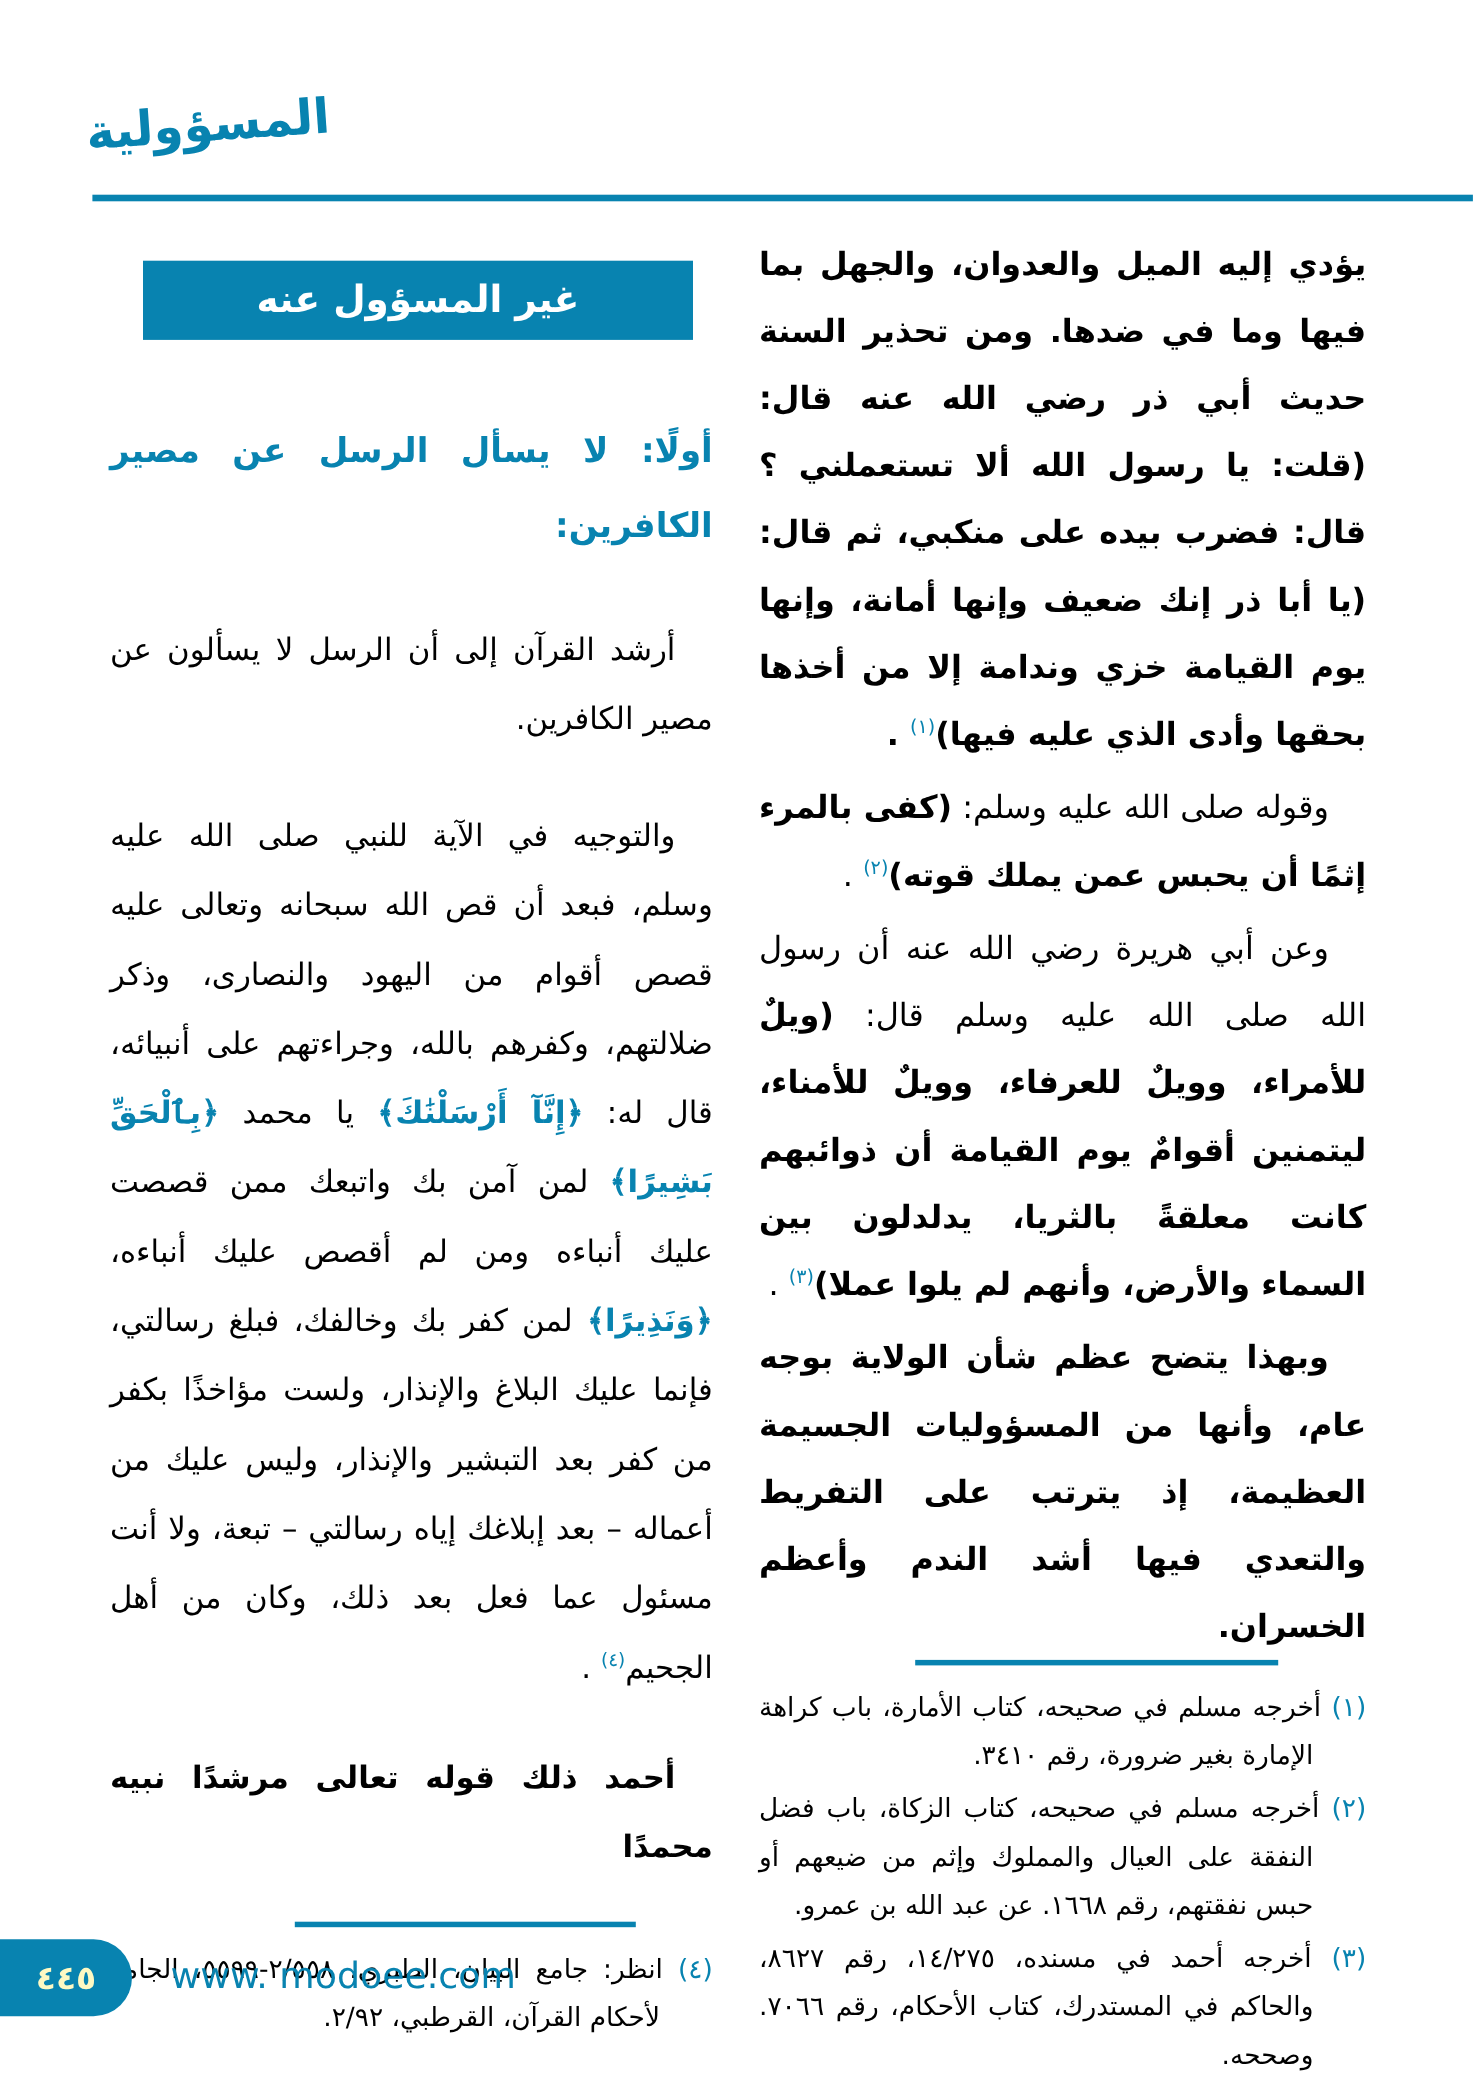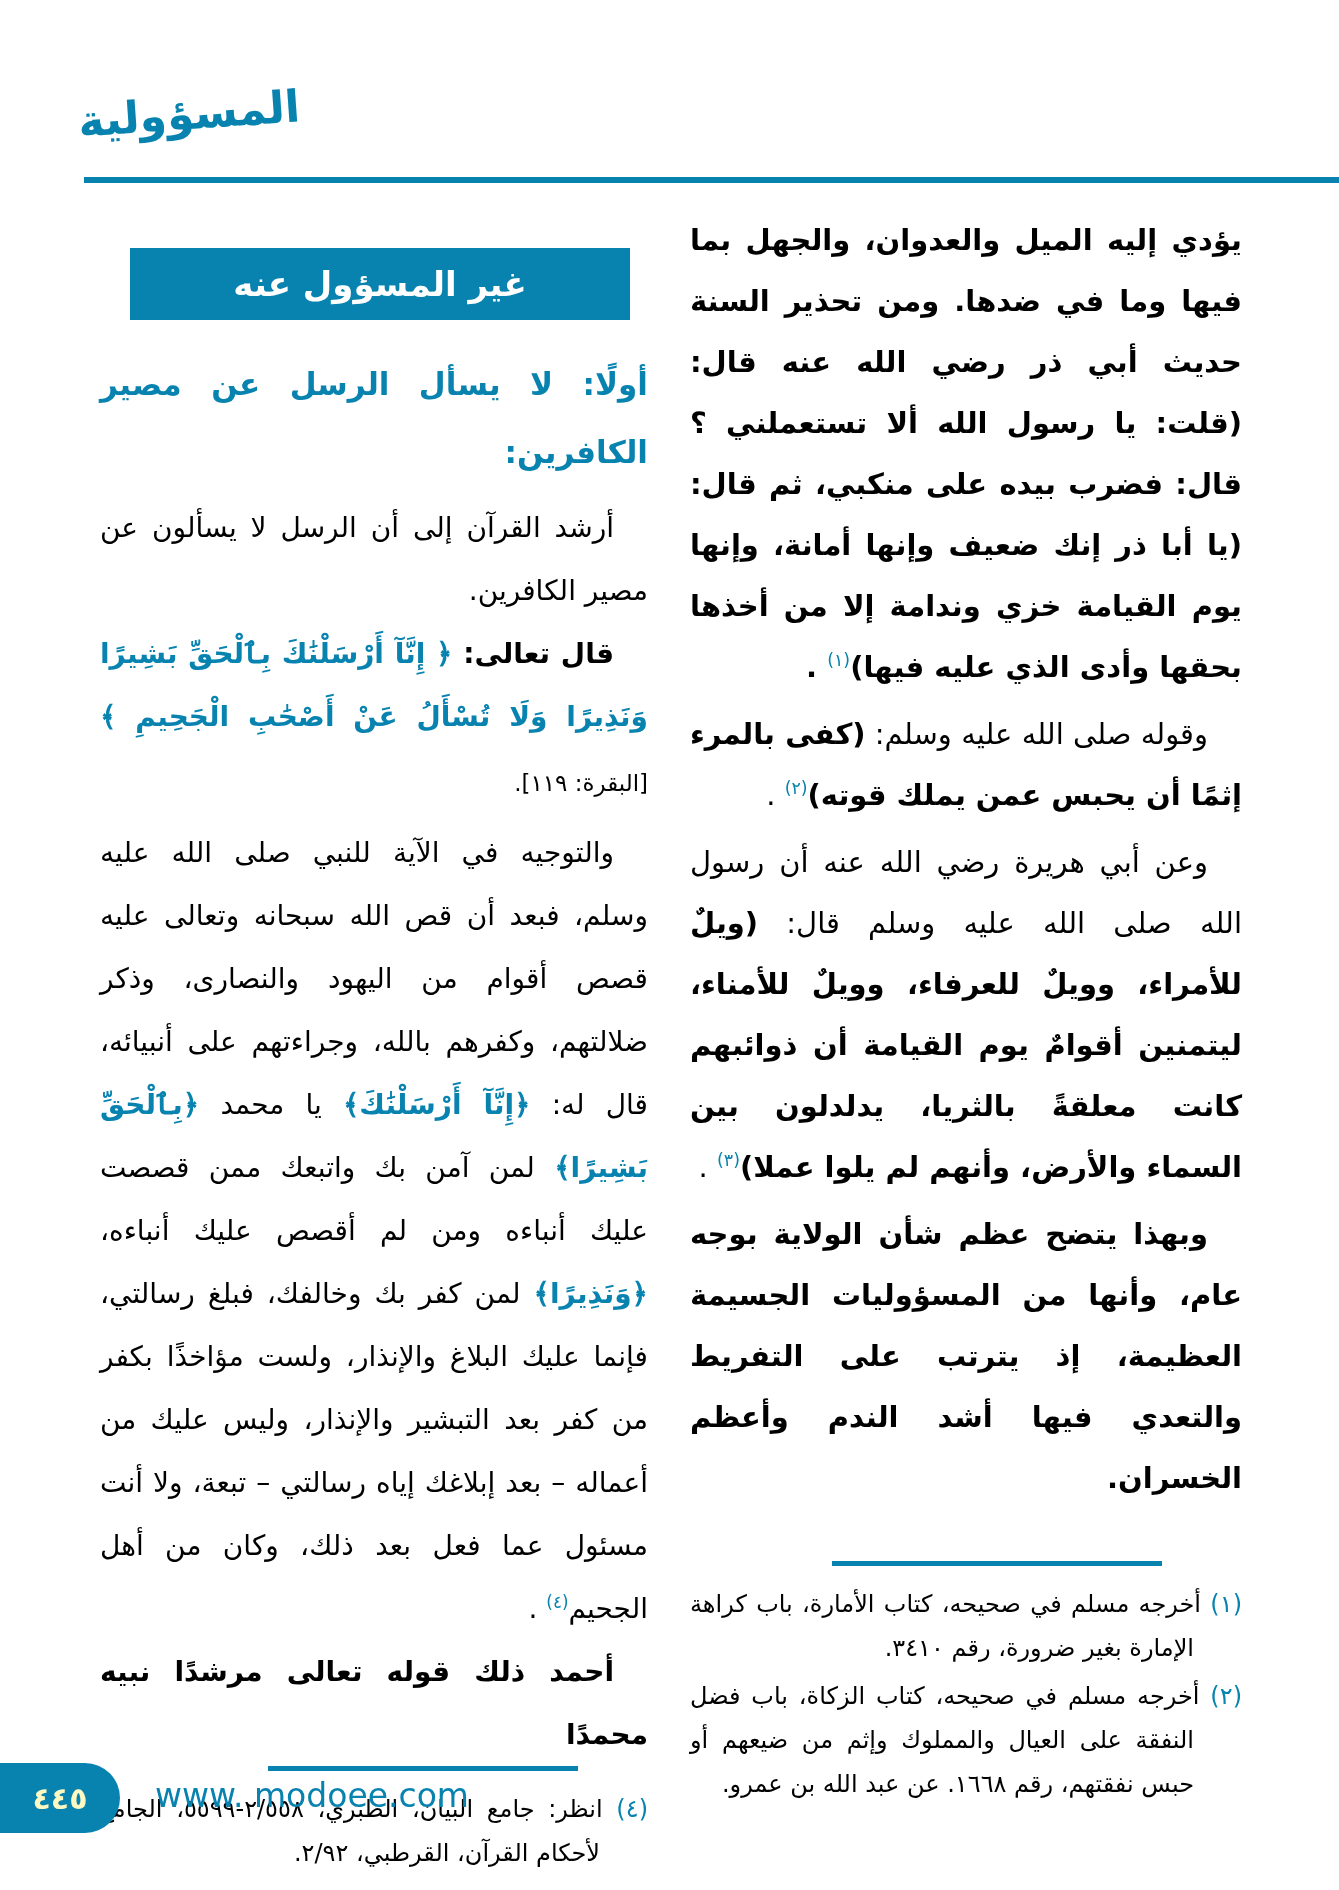--- a/index.html
+++ b/index.html
@@ -31,22 +31,22 @@
   .col {
     position:absolute;
     display:flex; flex-direction:column;
     text-align:justify;
   }
   .col-right {
     left:690px; top:210px; width:552px; height:1600px;
     font-size:29px; line-height:61px;align-items:flex-end;
   }
   .col-left {
-    left:100px; top:248px; width:548px; height:1545px;
-    font-size:28px; line-height:63px;
+    left:100px; top:237px; width:548px; height:1545px;
+    font-size:28px; line-height:63px;gap:37px;
   }
   p { margin:0; }
   .indent { text-indent:34px; }
   .gap-top { margin-top:6px; }
 
   
   .section-box {
     background:var(--accent);
     color:#fff;
     font-size:34px; font-weight:bold;
@@ -116,28 +116,28 @@
 <div class="col col-right">
   <p><span class="seg-b">يؤدي إليه الميل والعدوان، والجهل بما فيها وما في ضدها. ومن تحذير السنة حديث أبي ذر رضي الله عنه قال: (قلت: يا رسول الله ألا تستعملني ؟ قال: فضرب بيده على منكبي، ثم قال: (يا أبا ذر إنك ضعيف وإنها أمانة، وإنها يوم القيامة خزي وندامة إلا من أخذها بحقها وأدى الذي عليه فيها)</span><span class="seg-fn">(١)</span><span class="seg-b"> .</span></p>
   <p class="indent gap-top"><span class="seg-t">وقوله صلى الله عليه وسلم: </span><span class="seg-b">(كفى بالمرء إثمًا أن يحبس عمن يملك قوته)</span><span class="seg-fn">(٢)</span><span class="seg-t"> .</span></p>
   <p class="indent gap-top"><span class="seg-t">وعن أبي هريرة رضي الله عنه أن رسول الله صلى الله عليه وسلم قال: </span><span class="seg-b">(ويلٌ للأمراء، وويلٌ للعرفاء، وويلٌ للأمناء، ليتمنين أقوامٌ يوم القيامة أن ذوائبهم كانت معلقةً بالثريا، يدلدلون بين السماء والأرض، وأنهم لم يلوا عملا)</span><span class="seg-fn">(٣)</span><span class="seg-t"> .</span></p>
   <p class="indent gap-top"><span class="seg-b">وبهذا يتضح عظم شأن الولاية بوجه عام، وأنها من المسؤوليات الجسيمة العظيمة، إذ يترتب على التفريط والتعدي فيها أشد الندم وأعظم الخسران.</span></p>
 
   <div class="footnotes">
     <div class="fn-rule"></div>
     <p class="footnote"><span class="seg-fnnum">(١) </span><span class="seg-t">أخرجه مسلم في صحيحه، كتاب الأمارة، باب كراهة الإمارة بغير ضرورة، رقم ٣٤١٠.</span></p>
     <p class="footnote"><span class="seg-fnnum">(٢) </span><span class="seg-t">أخرجه مسلم في صحيحه، كتاب الزكاة، باب فضل النفقة على العيال والمملوك وإثم من ضيعهم أو حبس نفقتهم، رقم ١٦٦٨. عن عبد الله بن عمرو.</span></p>
+    <p class="footnote"><span class="seg-fnnum">(٣) </span><span class="seg-t">أخرجه أحمد في مسنده، ١٤/٢٧٥، رقم ٨٦٢٧، والحاكم في المستدرك، كتاب الأحكام، رقم ٧٠٦٦. وصححه.</span></p>
   </div>
 </div>
 
 <div class="col col-left">
   <div class="section-box">غير المسؤول عنه</div>
   <p class="heading">أولًا: لا يسأل الرسل عن مصير الكافرين:</p>
   <p class="indent">أرشد القرآن إلى أن الرسل لا يسألون عن مصير الكافرين.</p>
-  <p class="indent"><span class="seg-b">قال تعالى: </span><span class="seg-q">﴿ إِنَّآ أَرْسَلْنَٰكَ بِٱلْحَقِّ بَشِيرًا وَنَذِيرًا وَلَا تُسْأَلُ عَنْ أَصْحَٰبِ الْجَحِيمِ ﴾</span><span class="seg-ref"> [البقرة: ١١٩].</span></p>
   <p class="indent gap-top"><span class="seg-t">والتوجيه في الآية للنبي صلى الله عليه وسلم، فبعد أن قص الله سبحانه وتعالى عليه قصص أقوام من اليهود والنصارى، وذكر ضلالتهم، وكفرهم بالله، وجراءتهم على أنبيائه، قال له: </span><span class="seg-q">﴿إِنَّآ أَرْسَلْنَٰكَ﴾</span><span class="seg-t"> يا محمد </span><span class="seg-q">﴿بِٱلْحَقِّ بَشِيرًا﴾</span><span class="seg-t"> لمن آمن بك واتبعك ممن قصصت عليك أنباءه ومن لم أقصص عليك أنباءه، </span><span class="seg-q">﴿وَنَذِيرًا﴾</span><span class="seg-t"> لمن كفر بك وخالفك، فبلغ رسالتي، فإنما عليك البلاغ والإنذار، ولست مؤاخذًا بكفر من كفر بعد التبشير والإنذار، وليس عليك من أعماله – بعد إبلاغك إياه رسالتي – تبعة، ولا أنت مسئول عما فعل بعد ذلك، وكان من أهل الجحيم</span><span class="seg-fn">(٤)</span><span class="seg-t"> .</span></p>
   <p class="indent closing">أحمد ذلك قوله تعالى مرشدًا نبيه محمدًا</p>
 
   <div class="footnotes">
     <div class="fn-rule"></div>
     <p class="footnote"><span class="seg-fnnum">(٤) </span><span class="seg-t">انظر: جامع البيان، الطبري، ٢/٥٥٨-٥٥٩٩، الجامع لأحكام القرآن، القرطبي، ٢/٩٢.</span></p>
   </div>
 </div>
 
 <div class="page-badge">

